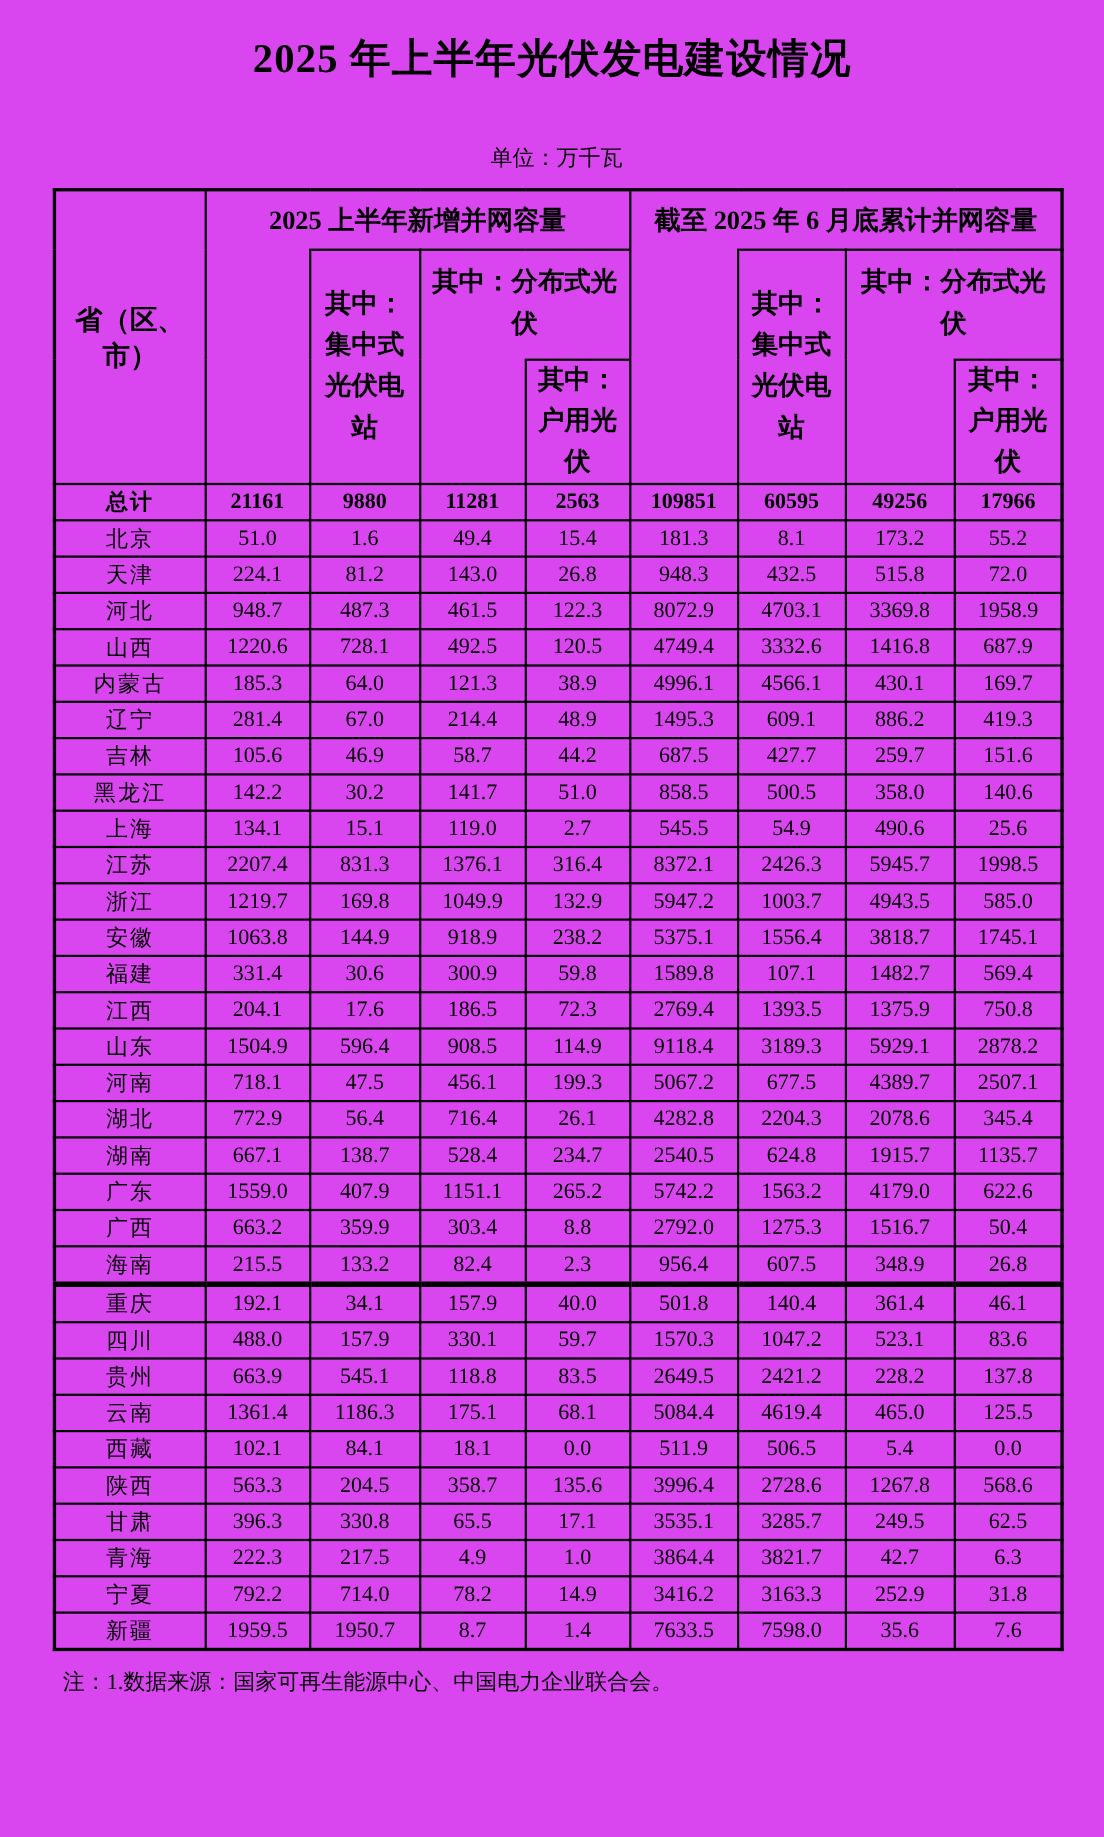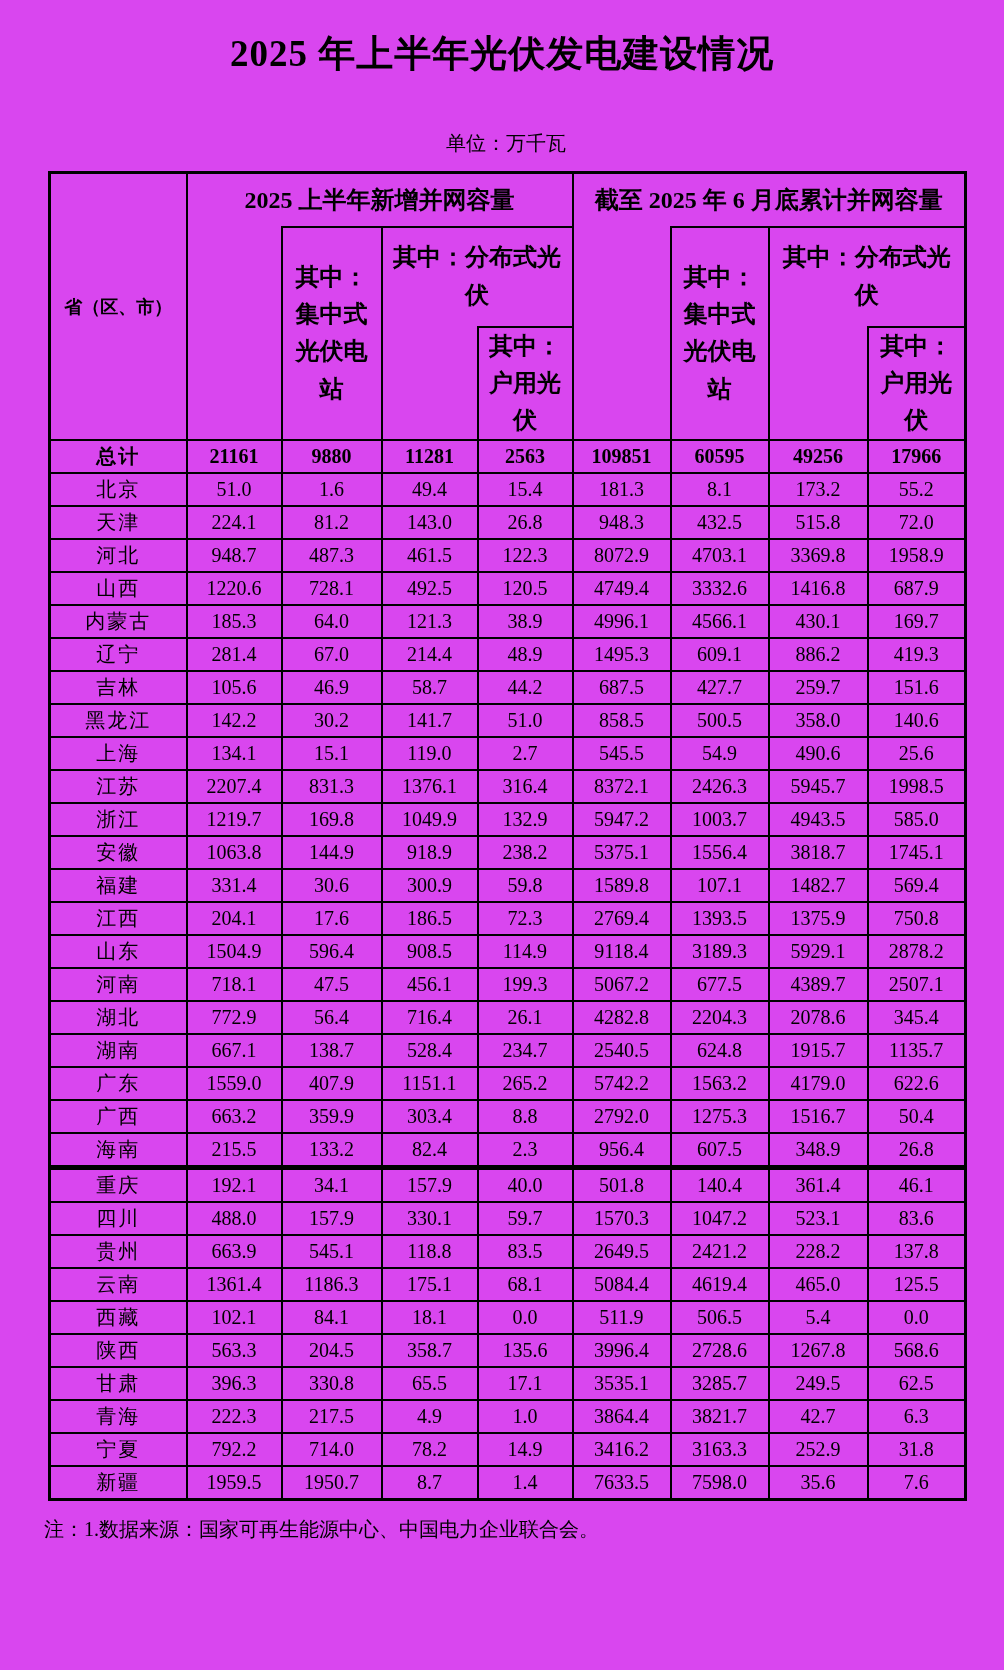--- a/index.html
+++ b/index.html
@@ -43,35 +43,35 @@
     border: 2px solid #000;
     text-align: center;
     vertical-align: middle;
     padding: 0 2px;
     overflow: hidden;
   }
   .pv-table thead th { font-size: 24px; font-weight: bold; }
   .pv-table thead tr.h1 { height: 54px; }
   .pv-table thead tr.h2 { height: 100px; }
   .pv-table thead tr.h3 { height: 108px; }
-  .pv-table th.corner { font-size: 18px; }
+  .pv-table th.corner { font-size: 25px; }
   .pv-table th.nobot { border-bottom: none; }
   .pv-table th.notop { border-top: none; }
   .pv-table th.wrap { white-space: pre-line; line-height: 1.55; }
   .pv-table tbody td {
     height: 31px;
     font-size: 20px;
   }
   .pv-table tbody td.prov { letter-spacing: 2px; }
   .pv-table tbody tr.total td { font-weight: bold; }
   
   .pv-table tbody tr:nth-child(23) td { border-top-width: 5px; }
   .notes {
     width: 940px;
-    margin: 14px 0 0 44px;
+    margin: 14px 0 0 57px;
     font-size: 20px;
     line-height: 1.45;
   }
   .notes .note-line { margin-bottom: 12px; }
   .notes .indent { margin-left: 41px; }
 </style>
 </head>
 <body>
 
 <div class="page">

